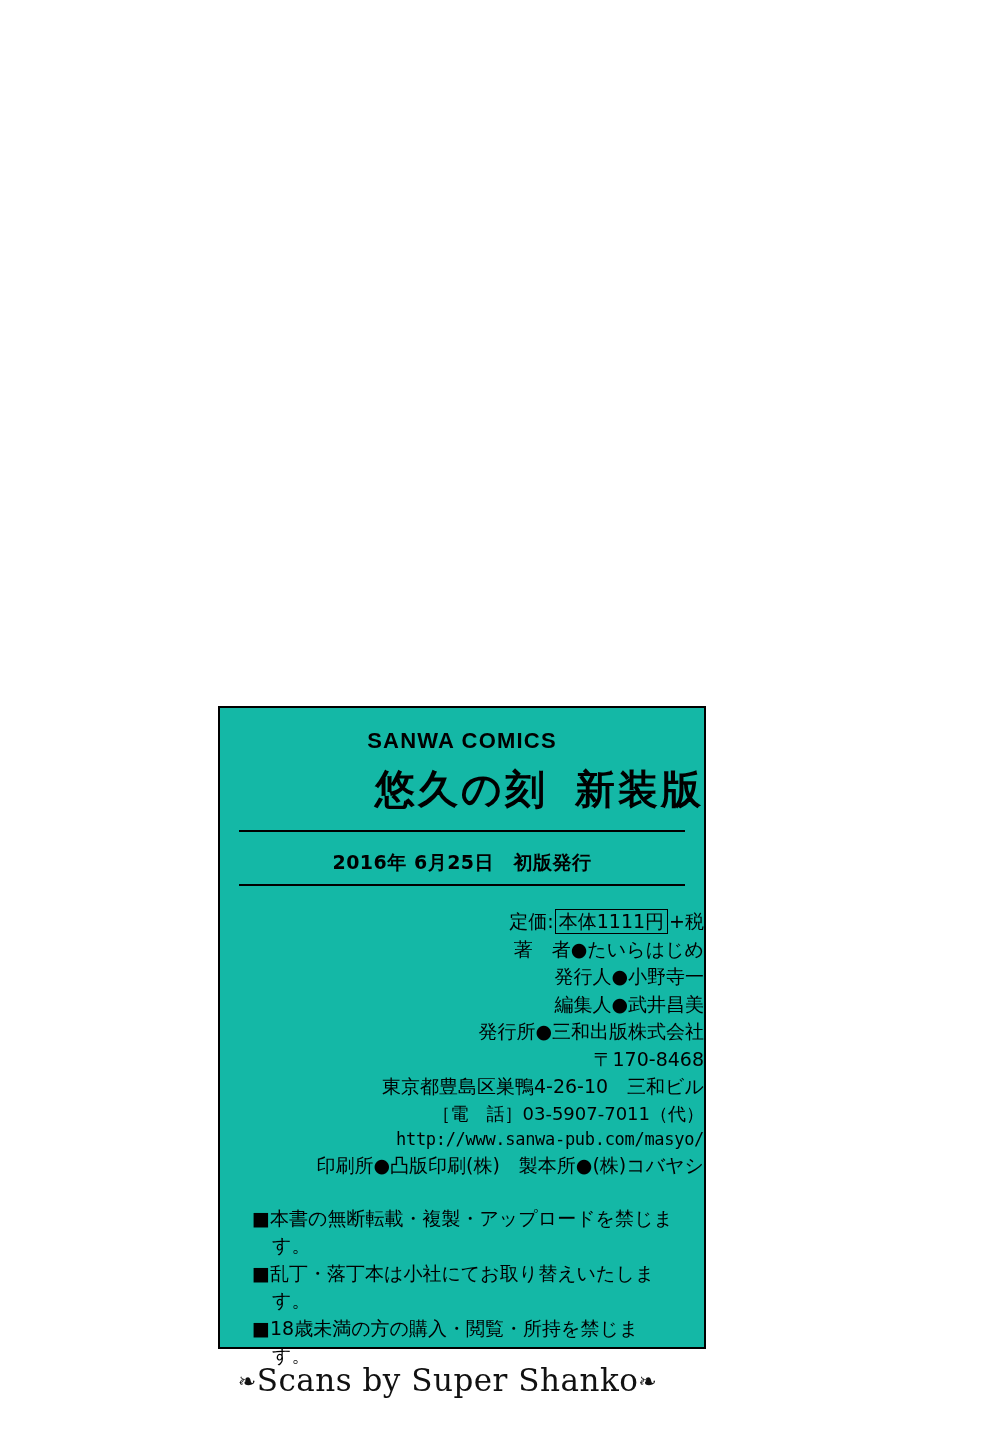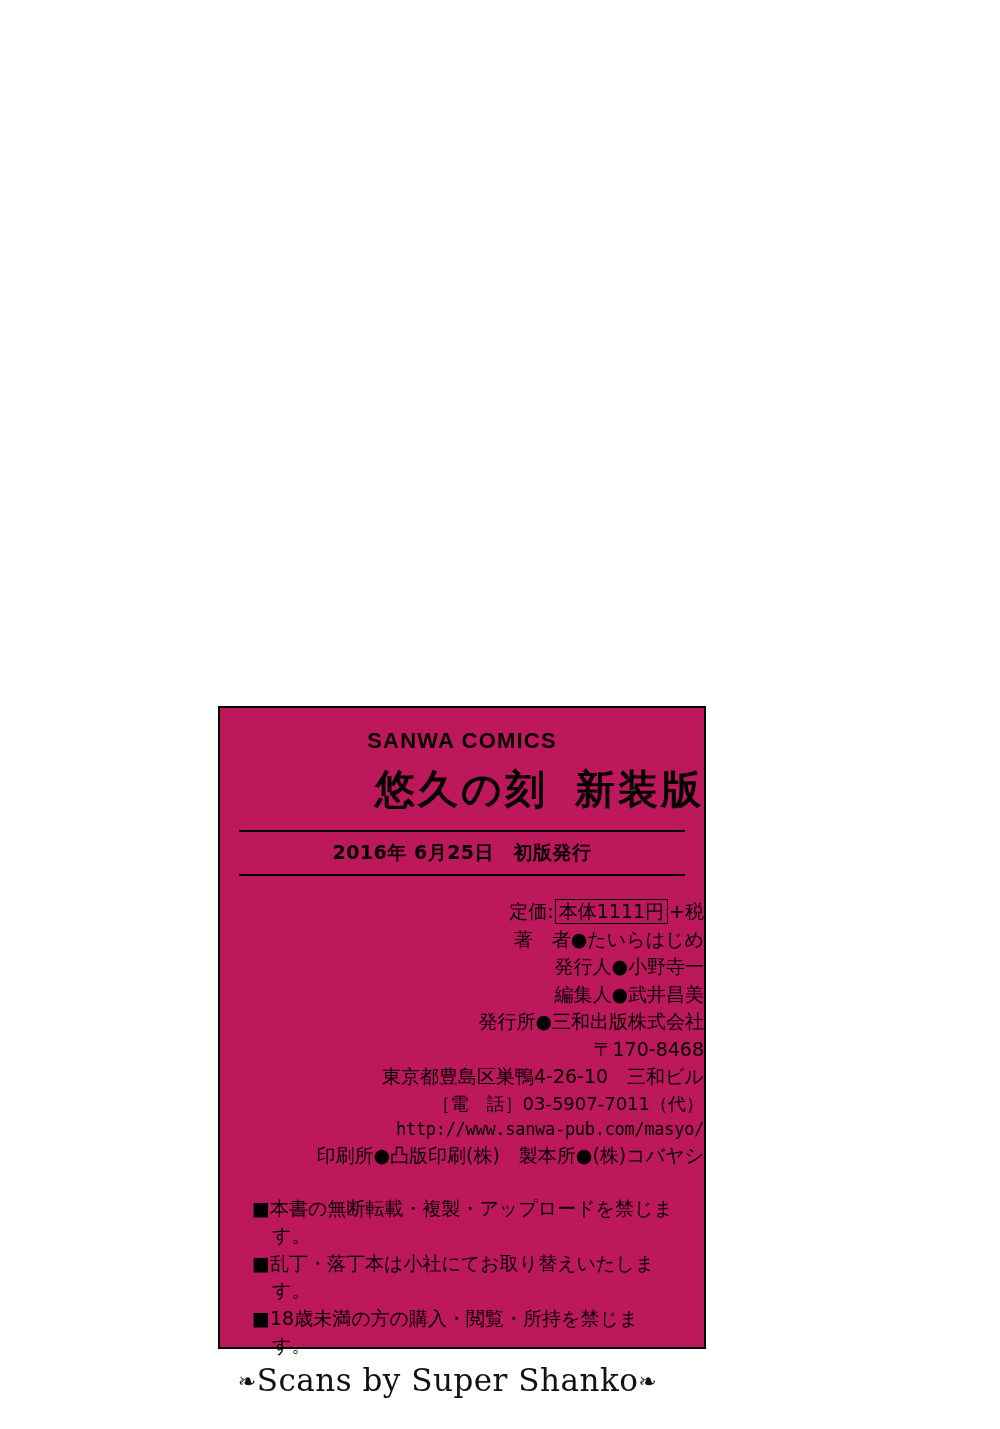--- a/index.html
+++ b/index.html
@@ -25,21 +25,21 @@
   }
 
   
   .colophon {
     position: absolute;
     left: 218px;
     top: 706px;
     width: 488px;
     height: 643px;
     border: 2px solid #000;
-    background: #be185d;
+    background: #14b8a6;
     box-sizing: border-box;
     padding: 0;
   }
 
   .imprint {
     text-align: center;
     font-family: "Liberation Sans", sans-serif;
     font-size: 22px;
     font-weight: 600;
     letter-spacing: 1.2px;
@@ -61,21 +61,21 @@
     margin: 4px auto 0 auto;
     border-top: 2px solid #000;
   }
 
   .pubdate {
     text-align: center;
     font-family: "DejaVu Sans", sans-serif;
     font-size: 19px;
     font-weight: 600;
     letter-spacing: 0.5px;
-    margin-top: 8px;
+    margin-top: 18px;
     padding-bottom: 4px;
   }
 
   .rule2 {
     width: 446px;
     margin: 4px auto 0 auto;
     border-top: 2px solid #000;
   }
 
   .credits {

